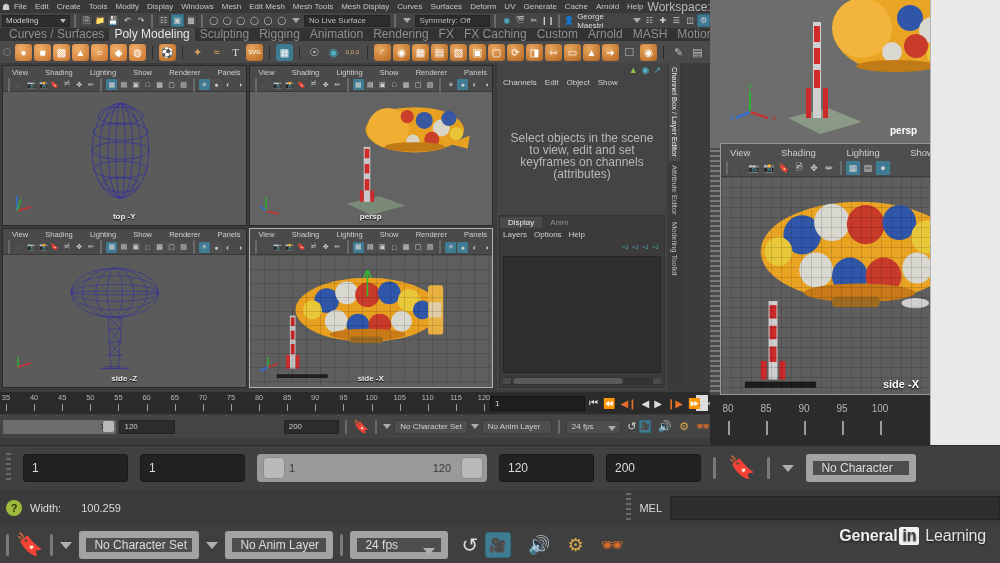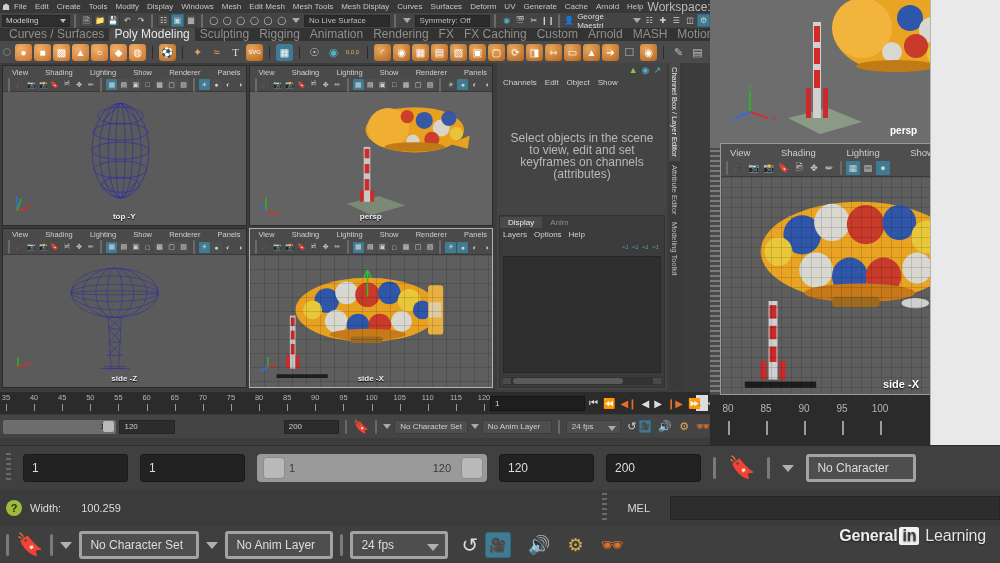--- a/index.html
+++ b/index.html
@@ -131,32 +131,32 @@
   #zoomstrip { position:absolute; left:0; top:445px; width:1000px; height:118px; background:#3f3f3f;
                border-top:1px solid #2c2c2c; }
   #zrow1 { position:absolute; left:0; top:0; width:1000px; height:44px; background:#404040;
            display:flex; align-items:center; padding-left:6px; gap:12px;}
   .zgrip { width:5px; height:30px; background:repeating-linear-gradient(to bottom,#6a6a6a 0 2px,transparent 2px 5px);}
   .zfield { height:28px; background:#222; border:1px solid #1a1a1a; border-radius:3px; color:#ddd; font-size:12px;
             display:flex; align-items:center; padding-left:8px;}
   .zslider { height:28px; background:#9a9a9a; border-radius:4px; position:relative; display:flex; align-items:center;
              justify-content:space-between; padding:0 6px; color:#3a3a3a; font-size:11px;}
   .zknob { width:22px; height:22px; background:#b9b9b9; border-radius:4px; border:1px solid #8c8c8c;}
-  .zcombo { height:28px; background:#4e4e4e; border:3px solid #a3a3a3; border-radius:3px; color:#ddd; font-size:12px;
+  .zcombo { height:28px; background:#4e4e4e; border:7px solid #a3a3a3; border-radius:3px; color:#ddd; font-size:12px;
             display:flex; align-items:center; padding-left:8px;}
   .ztri { border-left:6px solid transparent;border-right:6px solid transparent;border-top:7px solid #b0b0b0;}
   .zkey { color:#e2702a; font-size:22px; line-height:1;}
   .zvbar { width:3px; height:22px; background:#7a7a7a; border-radius:2px;}
 
   #zrow2 { position:absolute; left:0; top:44px; width:1000px; height:36px; background:#3b3b3b;
            display:flex; align-items:center; padding-left:6px; gap:8px;}
   .help-ico { width:16px;height:16px;border-radius:50%; background:#9fbb3c; color:#2a3208; font-size:11px;
               font-weight:bold; display:flex; align-items:center; justify-content:center;}
   .zlabel { font-size:11px; color:#dcdcdc;}
-  .melbox { display:flex; align-items:center; gap:20px; }
+  .melbox { display:flex; align-items:center; gap:8px; }
   .melfield { width:330px; height:24px; background:#2d2d2d; border:1px solid #242424; }
 
   #zrow3 { position:absolute; left:0; top:80px; width:1000px; height:38px; background:#3f3f3f;
            display:flex; align-items:center; padding-left:6px; gap:7px;}
 
   
   #rightpanel { position:absolute; left:710px; top:0; width:230px; height:445px; background:#5d5d5d; }
   #rp-vp1 { position:absolute; left:0; top:0; right:0; height:148px; background:#6a6a6a; overflow:hidden;}
   #rp-vp2 { position:absolute; left:10px; top:143px; right:0; bottom:50px; background:#5d5d5d; border:1px solid #9a9a9a;}
   #rp-vp2 .vpmenu .m { font-size:9.5px; }

